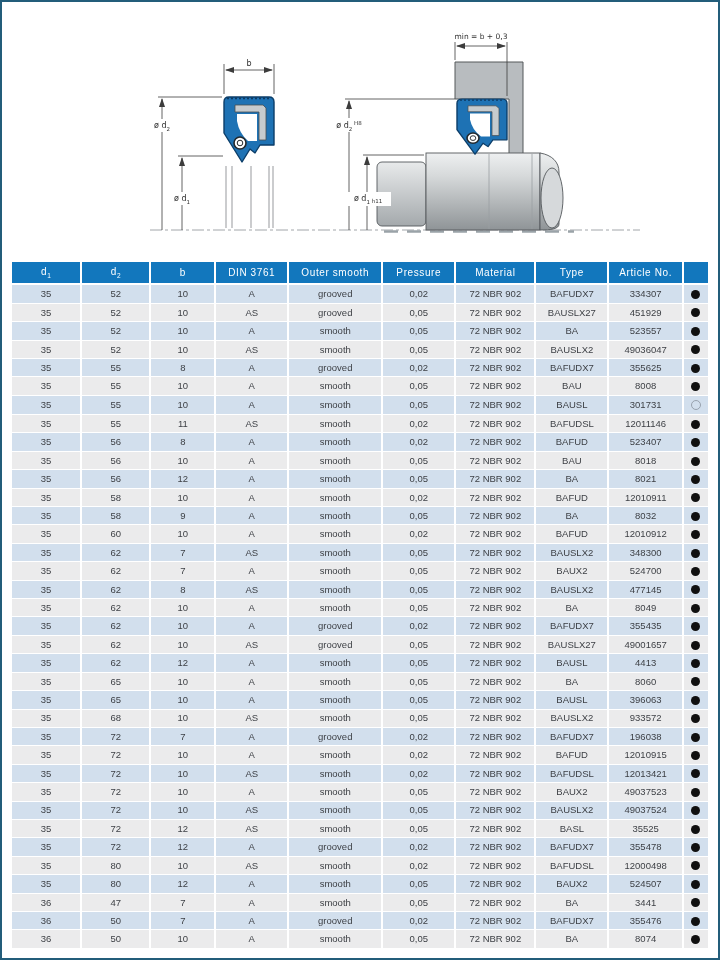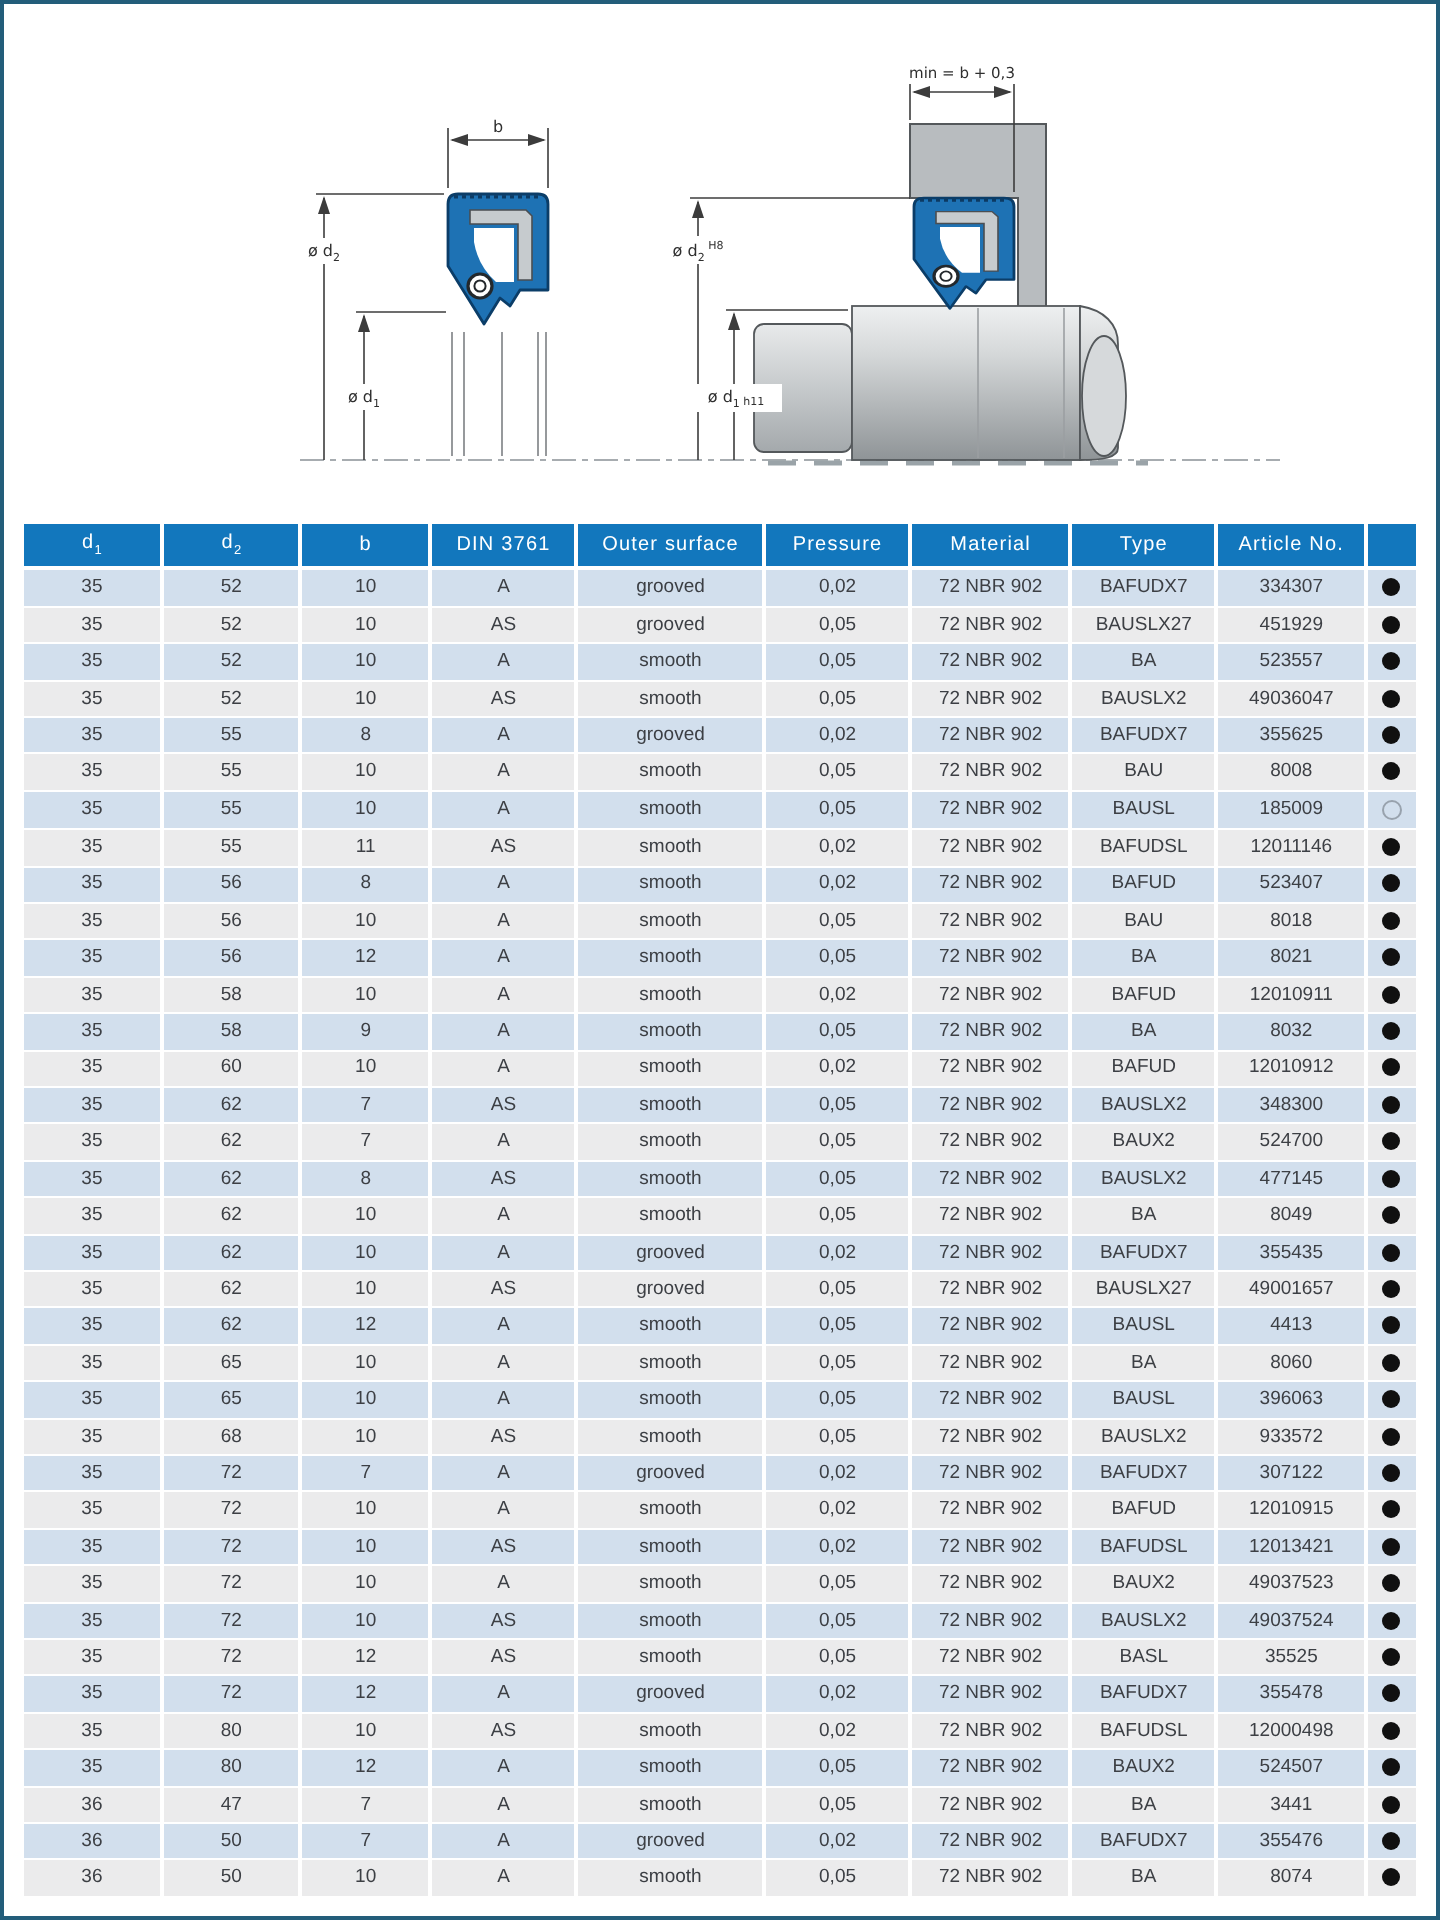--- a/index.html
+++ b/index.html
@@ -161,21 +161,21 @@
           <col style="width:10.5%">
           <col style="width:10.7%">
         <col style="width:3.6%">
       </colgroup>
       <thead>
           <tr>
             <th>d<sub>1</sub></th>
             <th>d<sub>2</sub></th>
             <th>b</th>
             <th>DIN 3761</th>
-            <th>Outer surface</th>
+            <th>Outer smooth</th>
             <th>Pressure</th>
             <th>Material</th>
             <th>Type</th>
             <th>Article No.</th>
             <th></th>
           </tr>
         </thead>
       <tbody>
           <tr>
             <td>35</td>
@@ -251,21 +251,21 @@
           </tr>
           <tr>
             <td>35</td>
             <td>55</td>
             <td>10</td>
             <td>A</td>
             <td>smooth</td>
             <td>0,05</td>
             <td>72 NBR 902</td>
             <td>BAUSL</td>
-            <td>185009</td>
+            <td>301731</td>
             <td><span class="dot open"></span></td>
           </tr>
           <tr>
             <td>35</td>
             <td>55</td>
             <td>11</td>
             <td>AS</td>
             <td>smooth</td>
             <td>0,02</td>
             <td>72 NBR 902</td>
@@ -467,21 +467,21 @@
           </tr>
           <tr>
             <td>35</td>
             <td>72</td>
             <td>7</td>
             <td>A</td>
             <td>grooved</td>
             <td>0,02</td>
             <td>72 NBR 902</td>
             <td>BAFUDX7</td>
-            <td>307122</td>
+            <td>196038</td>
             <td><span class="dot"></span></td>
           </tr>
           <tr>
             <td>35</td>
             <td>72</td>
             <td>10</td>
             <td>A</td>
             <td>smooth</td>
             <td>0,02</td>
             <td>72 NBR 902</td>

